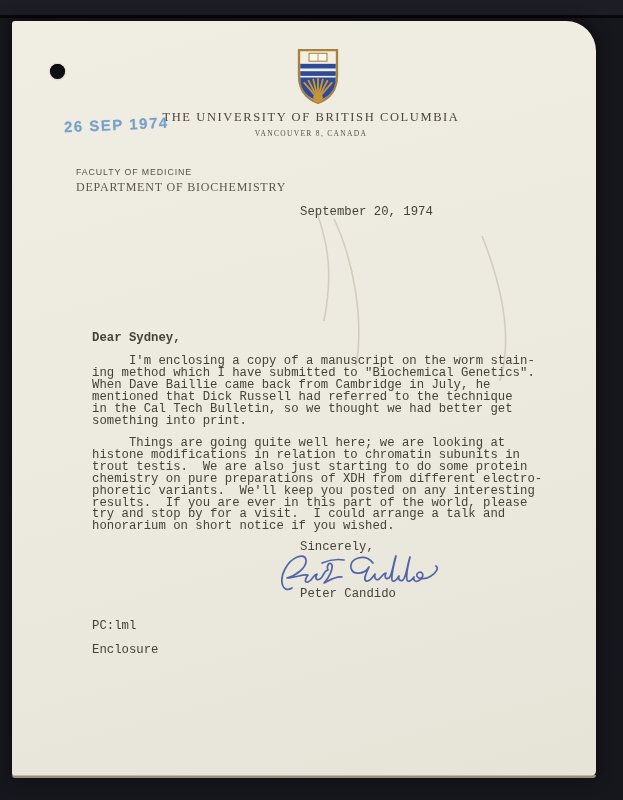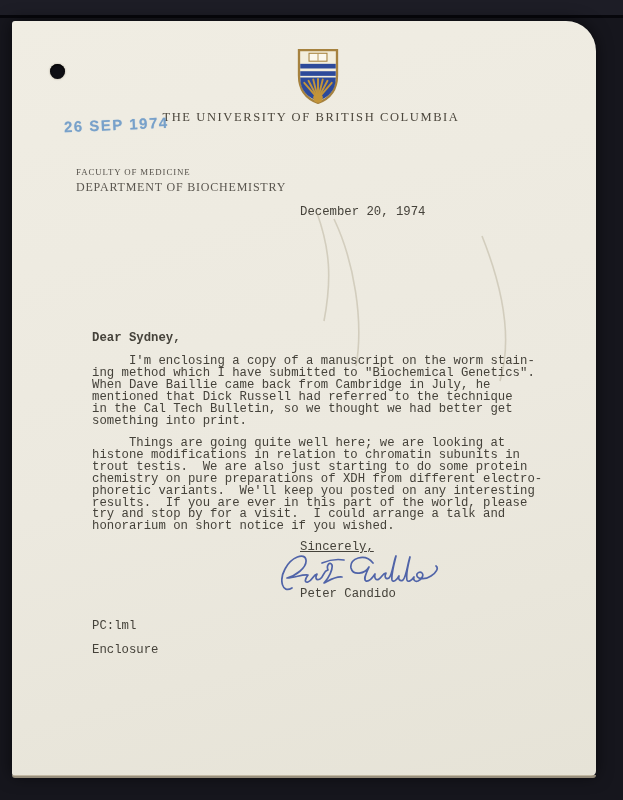--- a/index.html
+++ b/index.html
@@ -40,40 +40,40 @@
   }
   .stamp{
     position:absolute;left:52px;top:95px;
     font-family:"Liberation Sans",sans-serif;font-weight:700;
     font-size:15px;letter-spacing:1.5px;color:#6e9bc8;opacity:.92;
     transform:rotate(-2.5deg);white-space:nowrap;
     text-shadow:0 0 1px rgba(110,155,200,.55);
   }
   .faculty{
     position:absolute;left:64px;top:146px;
-    font-family:Liberation Serif, serif;
+    font-family:Liberation Sans, sans-serif;
     font-size:8.8px;letter-spacing:.9px;color:#55514a;white-space:nowrap;
   }
   .department{
     position:absolute;left:64px;top:159px;
     font-family:"Liberation Serif","DejaVu Serif",serif;
     font-size:12px;letter-spacing:.8px;color:#5a564f;white-space:nowrap;
   }
   .typed{
     position:absolute;
     font-family:"Liberation Mono","DejaVu Sans Mono",monospace;
     font-size:12.3px;line-height:11.9px;color:#45423a;
     white-space:pre;letter-spacing:0;
   }
   .t-date{left:288px;top:186px;}
   .t-recipient{left:80px;top:240px;}
   .t-salutation{left:80px;top:312px;font-weight:bold;}
   .t-para1{left:80px;top:335px;}
   .t-para2{left:80px;top:417px;}
-  .t-closing{left:288px;top:521px;text-decoration:underline;}
+  .t-closing{left:288px;top:521px;}
   .t-name{left:288px;top:568px;text-align:center;}
   .t-ref{left:80px;top:600px;}
   .t-enc{left:80px;top:624px;}
   .signature{position:absolute;left:266px;top:529px;width:192px;height:52px;}
   .creases{position:absolute;left:0;top:0;width:584px;height:755px;pointer-events:none;}
 </style>
 </head>
 <body>
 
 <div>
@@ -96,27 +96,28 @@
         <line x1="20" y1="48" x2="15.5" y2="29.8"></line>
         <line x1="20" y1="48" x2="20" y2="29.4"></line>
         <line x1="20" y1="48" x2="24.5" y2="29.8"></line>
         <line x1="20" y1="48" x2="29" y2="31"></line>
         <line x1="20" y1="48" x2="33" y2="33"></line>
       </g>
       <circle cx="20" cy="47.2" r="4.6" fill="#c49539"></circle>
     </svg>
 
     <div class="letterhead-name">THE UNIVERSITY OF BRITISH COLUMBIA</div>
+    <div class="letterhead-city">VANCOUVER 8, CANADA</div>
 
     <div class="stamp">26 SEP 1974</div>
 
     <div class="faculty">FACULTY OF MEDICINE</div>
     <div class="department">DEPARTMENT OF BIOCHEMISTRY</div>
 
-    <div class="typed t-date">December 20, 1974</div>
+    <div class="typed t-date">September 20, 1974</div>
 
 
     <div class="typed t-salutation">Dear Sydney,</div>
 
     <div class="typed t-para2">     Things are going quite well here; we are looking at
 histone modifications in relation to chromatin subunits in
 trout testis.  We are also just starting to do some protein
 chemistry on pure preparations of XDH from different electro-
 phoretic variants.  We'll keep you posted on any interesting
 results.  If you are ever in this part of the world, please

